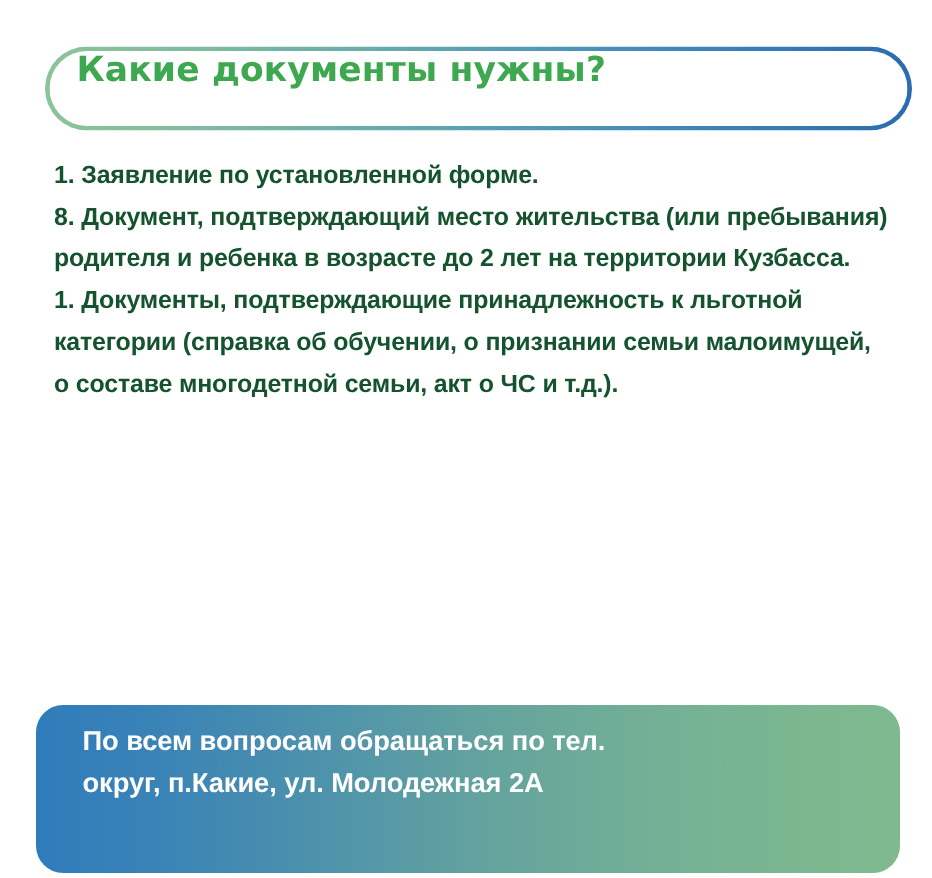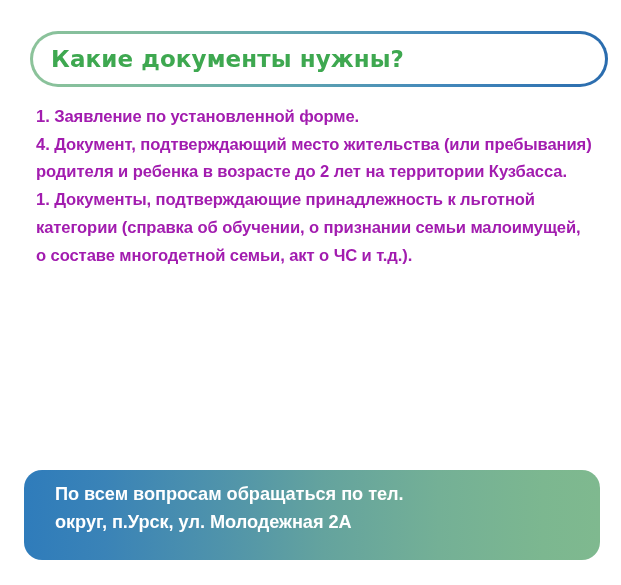--- a/index.html
+++ b/index.html
@@ -30,21 +30,20 @@
     top: 31px;
     width: 578px;
     height: 56px;
     box-sizing: border-box;
     border-radius: 30px;
     background:
       linear-gradient(#ffffff, #ffffff) padding-box,
       linear-gradient(90deg, #8cc39a 0%, #7fbb9f 18%, #63a8ae 42%, #4489bb 70%, #2a6cae 100%) border-box;
     border: 3px solid transparent;
     display: flex;
-    align-items: center;
   }
 
   .header-title {
     margin-left: 18px;
     color: #3ea850;
     font-size: 23px;
     font-weight: bold;
     letter-spacing: 0.1px;
     white-space: nowrap;
     font-family: "DejaVu Sans", "Liberation Sans", sans-serif;
@@ -55,36 +54,36 @@
     position: absolute;
     left: 36px;
     top: 103px;
     width: 556px;
     margin: 0;
     padding: 0;
     list-style: none;
   }
 
   .doc-item {
-    color: #a21caf;
+    color: #14532d;
     font-size: 16.6px;
     font-weight: bold;
     line-height: 27.7px;
     letter-spacing: -0.1px;
     margin: 0;
     padding: 0;
   }
 
   
   .contact-banner {
     position: absolute;
     left: 24px;
     top: 470px;
     width: 576px;
-    height: 90px;
+    height: 112px;
     box-sizing: border-box;
     border-radius: 18px;
     background: linear-gradient(90deg,
         #2f7cbb 0%,
         #3a83b7 14%,
         #4f93ab 34%,
         #64a39e 52%,
         #74b096 72%,
         #7cb790 90%,
         #7fb98f 100%);
@@ -104,22 +103,22 @@
 <body>
 
 <div class="slide">
 
   <div class="header-pill">
     <span class="header-title">Какие документы нужны?</span>
   </div>
 
   <ul class="doc-list">
     <li class="doc-item">1. Заявление по установленной форме.</li>
-    <li class="doc-item">4. Документ, подтверждающий место жительства (или пребывания) родителя и ребенка в возрасте до 2 лет на территории Кузбасса.</li>
+    <li class="doc-item">8. Документ, подтверждающий место жительства (или пребывания) родителя и ребенка в возрасте до 2 лет на территории Кузбасса.</li>
     <li class="doc-item">1. Документы, подтверждающие принадлежность к льготной категории (справка об обучении, о признании семьи малоимущей, о составе многодетной семьи, акт о ЧС и т.д.).</li>
   </ul>
 
   <div class="contact-banner">
     <div class="contact-line">По всем вопросам обращаться по тел.</div>
-    <div class="contact-line">округ, п.Урск, ул. Молодежная 2А</div>
+    <div class="contact-line">округ, п.Какие, ул. Молодежная 2А</div>
   </div>
 
 </div>
 
 </body></html>

